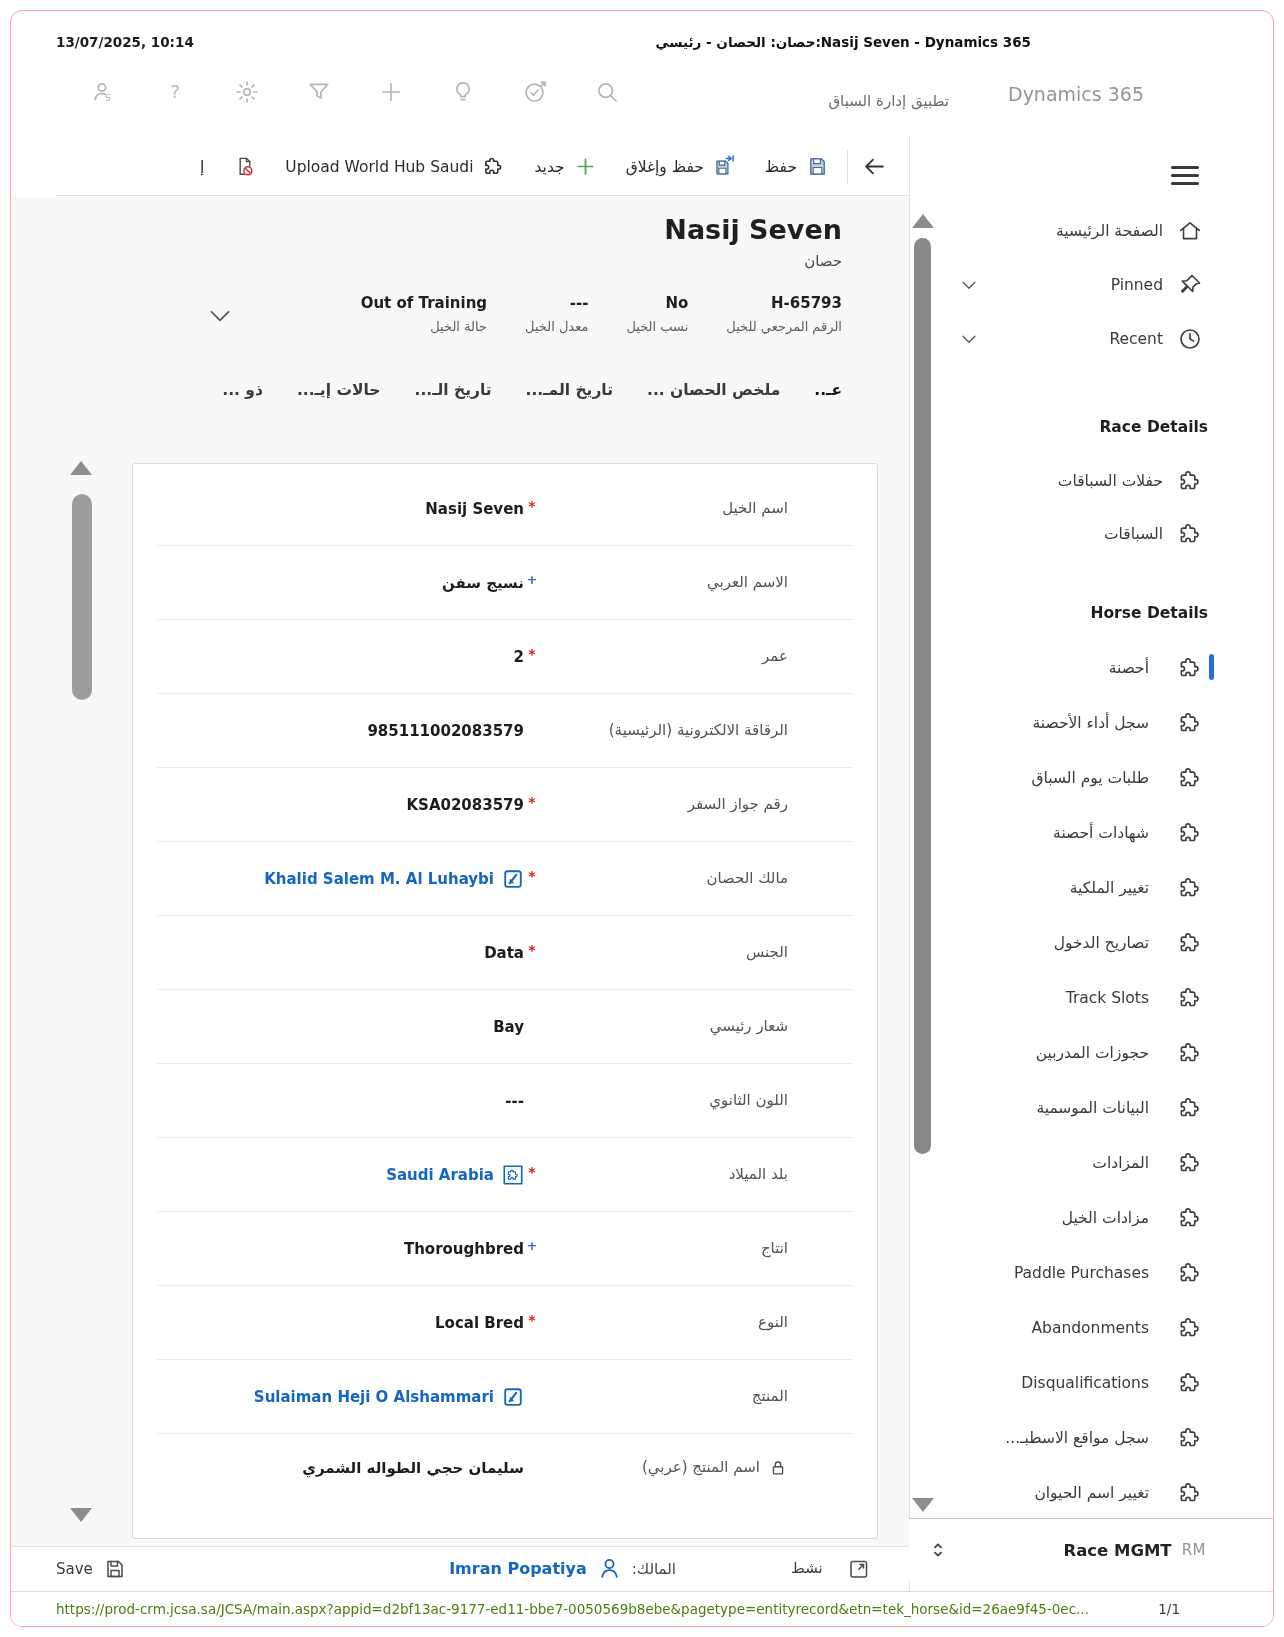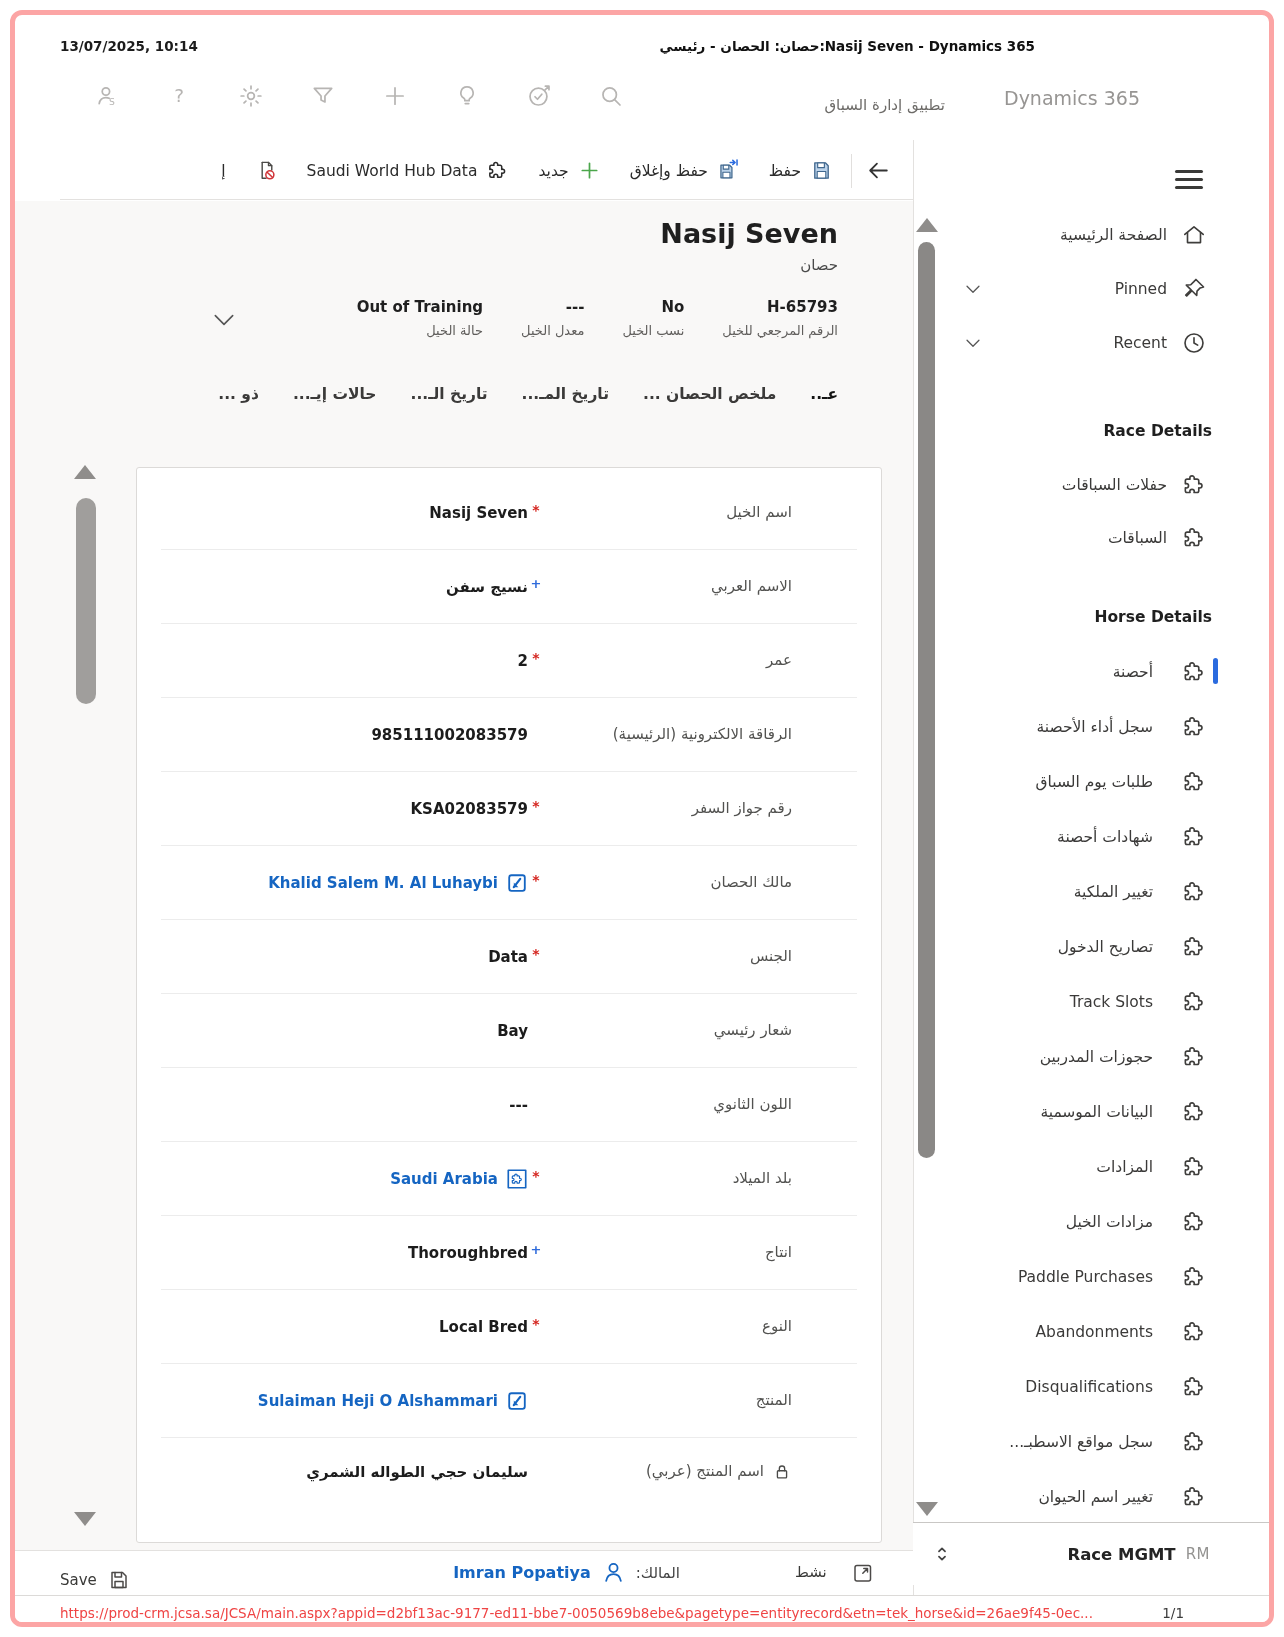--- a/index.html
+++ b/index.html
@@ -1,17 +1,17 @@
 <!DOCTYPE html>
 <html><head>
 <meta charset="utf-8">
 <style>
   html,body{margin:0;padding:0;background:#fff;font-family:"DejaVu Sans","Liberation Sans",sans-serif;}
   *{box-sizing:border-box;}
-  .window{position:relative;width:1264px;height:1617px;margin:10px auto;border:5px solid #fca5a5;border-radius:12px;background:#fff;overflow:hidden;}
+  .window{position:relative;width:1264px;height:1617px;margin:10px auto;border:1px solid #fca5a5;border-radius:12px;background:#fff;overflow:hidden;}
   svg{display:block;}
   .icon svg, .topicon svg{stroke:currentColor;fill:none;stroke-width:1.6;stroke-linecap:round;stroke-linejoin:round;}
   
   .tb-date{position:absolute;left:45px;top:23px;font-size:13.5px;font-weight:600;color:#1c1c1c;}
   .tb-title{position:absolute;left:380px;top:23px;width:640px;text-align:right;font-size:13.5px;font-weight:600;color:#111;white-space:nowrap;}
   
   .topicons{position:absolute;left:78px;top:66px;display:flex;gap:44px;color:#b7b5b3;}
   .topicon{width:28px;height:30px;display:flex;align-items:center;justify-content:center;}
   .topicon svg{width:26px;height:26px;}
   .appname{position:absolute;top:81px;right:324px;font-size:15px;color:#6d6b68;}
@@ -75,33 +75,33 @@
   .nav-header.mt34{margin-top:34px;}
   .nav-header.mt26{margin-top:26px;}
   .side-sep{position:absolute;left:898px;top:1507px;width:366px;height:1px;background:#c9c7c5;}
   .side-footer{position:absolute;left:898px;top:1508px;width:366px;height:62px;display:flex;direction:rtl;align-items:center;padding-right:69px;background:#fff;}
   .sf-badge{font-size:15px;color:#949391;letter-spacing:.5px;}
   .sf-label{font-size:16.5px;font-weight:700;color:#242424;margin-right:10px;}
   .sf-updown{position:absolute;left:16px;top:18px;color:#444;cursor:pointer;}
   .sf-updown svg{width:26px;height:26px;stroke:currentColor;fill:none;stroke-width:1.6;stroke-linecap:round;stroke-linejoin:round;}
   
   .status-bar{position:absolute;left:0;top:1535px;width:898px;height:45px;border-top:1px solid #e3e1df;background:#fff;}
-  .save-btn{position:absolute;left:45px;top:10px;display:flex;align-items:center;gap:10px;font-size:15px;color:#3a3a38;cursor:pointer;margin-top:7px;}
+  .save-btn{position:absolute;left:45px;top:10px;display:flex;align-items:center;gap:10px;font-size:15px;color:#3a3a38;cursor:pointer;}
   .save-btn .icon svg{width:24px;height:24px;stroke:#4c4a48;fill:none;stroke-width:1.5;stroke-linejoin:round;}
   .owner-group{position:absolute;right:233px;top:8px;display:flex;direction:rtl;align-items:center;gap:9px;}
   .owner-label{font-size:15px;color:#444;}
   .owner-group .icon{color:#1565c2;}
   .owner-group .icon svg{width:27px;height:27px;stroke:currentColor;fill:none;stroke-width:1.6;stroke-linecap:round;stroke-linejoin:round;}
   .owner-value{font-size:16px;font-weight:700;color:#1565c2;cursor:pointer;}
   .state-label{position:absolute;left:780px;top:12px;font-size:15px;color:#3a3a38;}
   .expand-btn{position:absolute;left:836px;top:10px;color:#4c4a48;cursor:pointer;}
   .expand-btn svg{width:24px;height:24px;stroke:currentColor;fill:none;stroke-width:1.5;stroke-linecap:round;stroke-linejoin:round;}
   
   .url-bar{position:absolute;left:0;top:1580px;width:1264px;height:36px;border-top:1px solid #dcdad8;background:#fff;}
-  .url-text{position:absolute;left:45px;top:9px;font-size:13.5px;color:#ef4444;white-space:nowrap;}
+  .url-text{position:absolute;left:45px;top:9px;font-size:13.5px;color:#4d7c0f;white-space:nowrap;}
   .page-ind{position:absolute;right:95px;top:9px;font-size:13.5px;color:#3c3c3c;}
 </style>
 </head>
 <body>
 
 <div class="window">
 
   <div class="tb-date">13/07/2025, 10:14</div>
   <div class="tb-title"><span dir="rtl">حصان: الحصان - رئيسي</span><span>:Nasij Seven - Dynamics 365</span></div>
 
@@ -197,21 +197,21 @@
           </svg>
         </span>
         <span>جديد</span>
       </div>
       <div class="cmd-item">
         <span class="icon">
           <svg viewBox="0 0 24 24">
             <path d="M10.2 3.6c-1.15 0-2.05.9-2.05 2.05 0 .33.08.64.22.92H5.6c-.9 0-1.6.72-1.6 1.6v2.77c.28-.14.6-.22.92-.22 1.15 0 2.05.9 2.05 2.05s-.9 2.05-2.05 2.05c-.33 0-.64-.08-.92-.22v2.77c0 .9.7 1.6 1.6 1.6h2.77c-.14-.28-.22-.6-.22-.92 0-1.15.9-2.05 2.05-2.05s2.05.9 2.05 2.05c0 .33-.08.64-.22.92h2.77c.9 0 1.6-.7 1.6-1.6v-2.77c.28.14.6.22.92.22 1.15 0 2.05-.9 2.05-2.05s-.9-2.05-2.05-2.05c-.33 0-.64.08-.92.22V8.17c0-.9-.7-1.6-1.6-1.6h-2.77c.14-.28.22-.6.22-.92 0-1.15-.9-2.05-2.05-2.05z"></path>
           </svg>
         </span>
-        <span>Saudi World Hub Data</span>
+        <span>Upload World Hub Saudi</span>
       </div>
       <div class="cmd-item">
         <span class="icon">
           <svg viewBox="0 0 24 24">
             <path d="M7.5 3.5h6.5l3.5 3.5v4.5" stroke="#4c4a48" fill="none" stroke-width="1.5"></path>
             <path d="M7.5 3.5V20h4" stroke="#4c4a48" fill="none" stroke-width="1.5"></path>
             <path d="M14 3.5V7h3.5" stroke="#4c4a48" fill="none" stroke-width="1.3"></path>
             <circle cx="15.5" cy="16.5" r="4.2" stroke="#d13438" fill="none" stroke-width="1.6"></circle>
             <path d="M12.7 13.8l5.7 5.5" stroke="#d13438" fill="none" stroke-width="1.6"></path>
           </svg>

